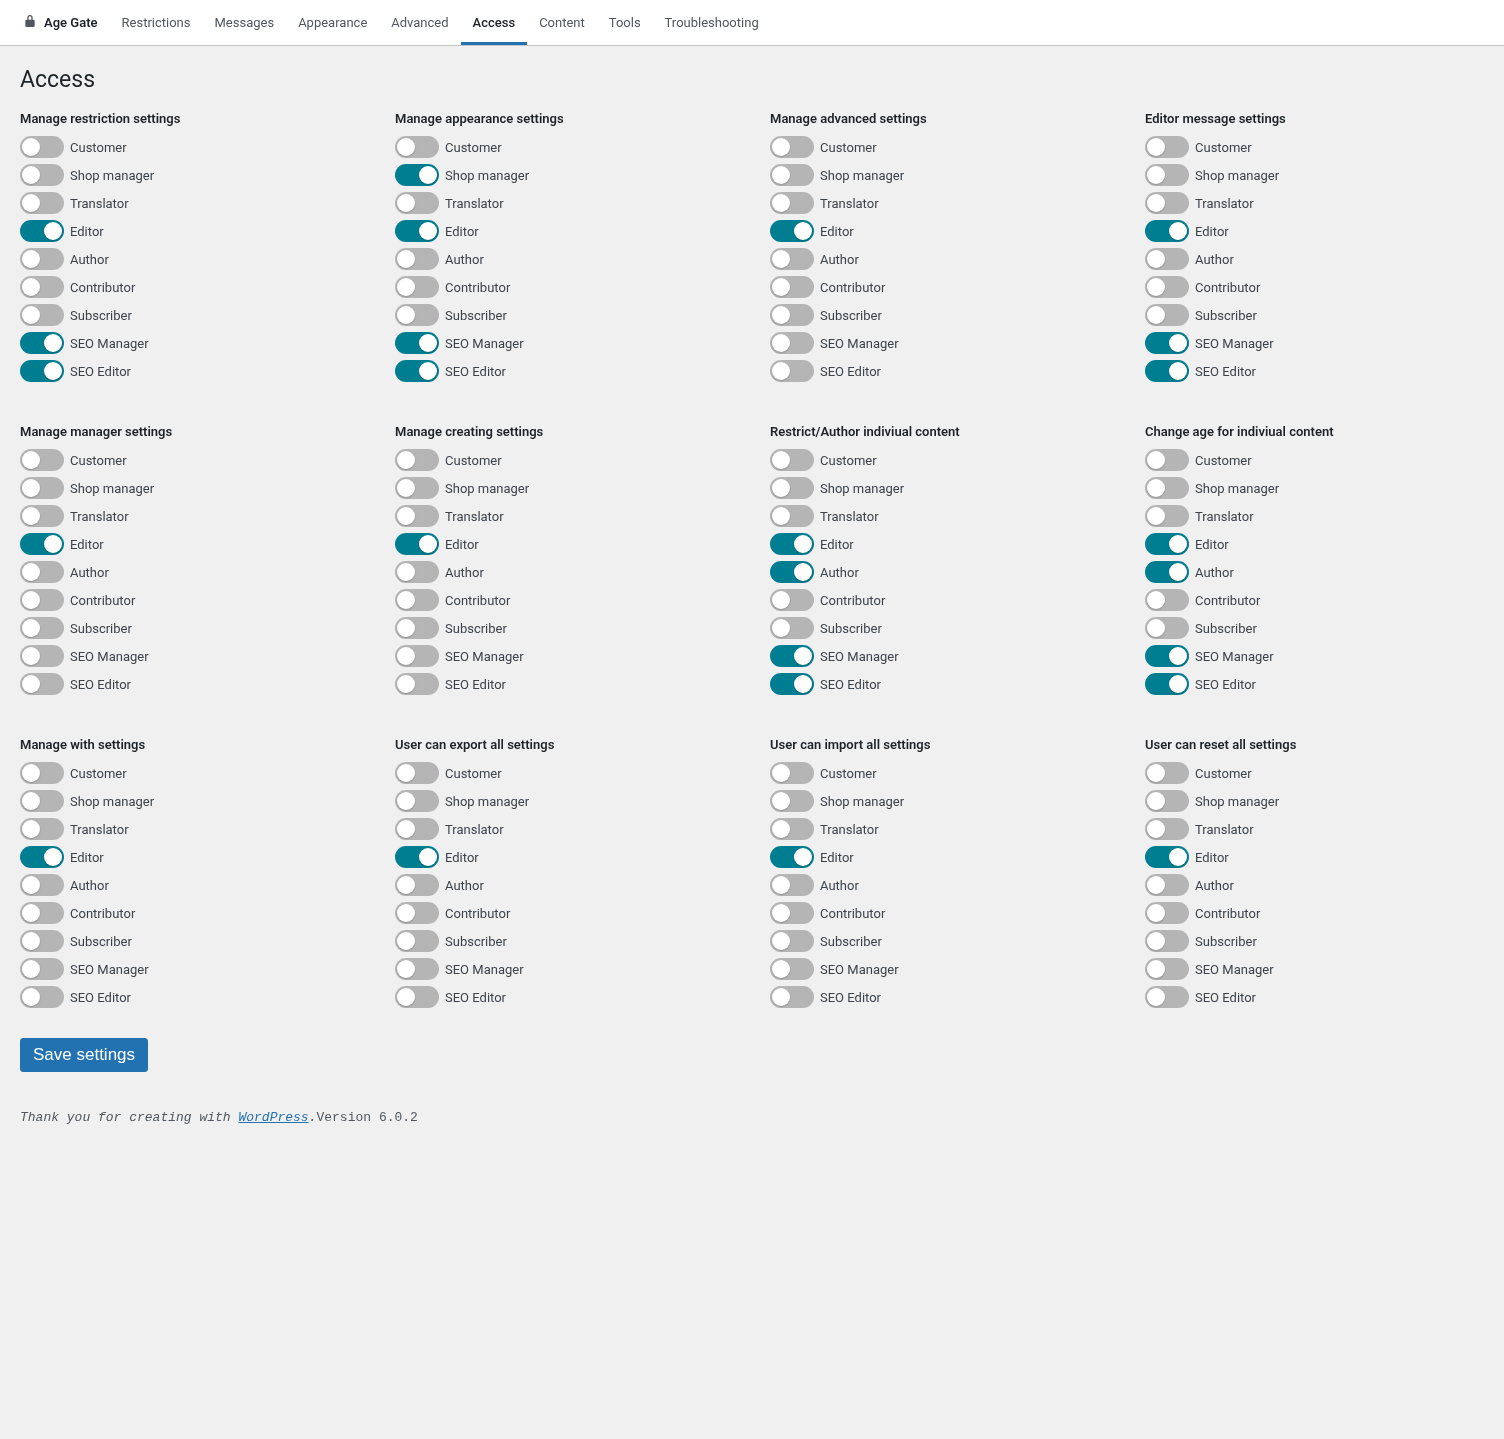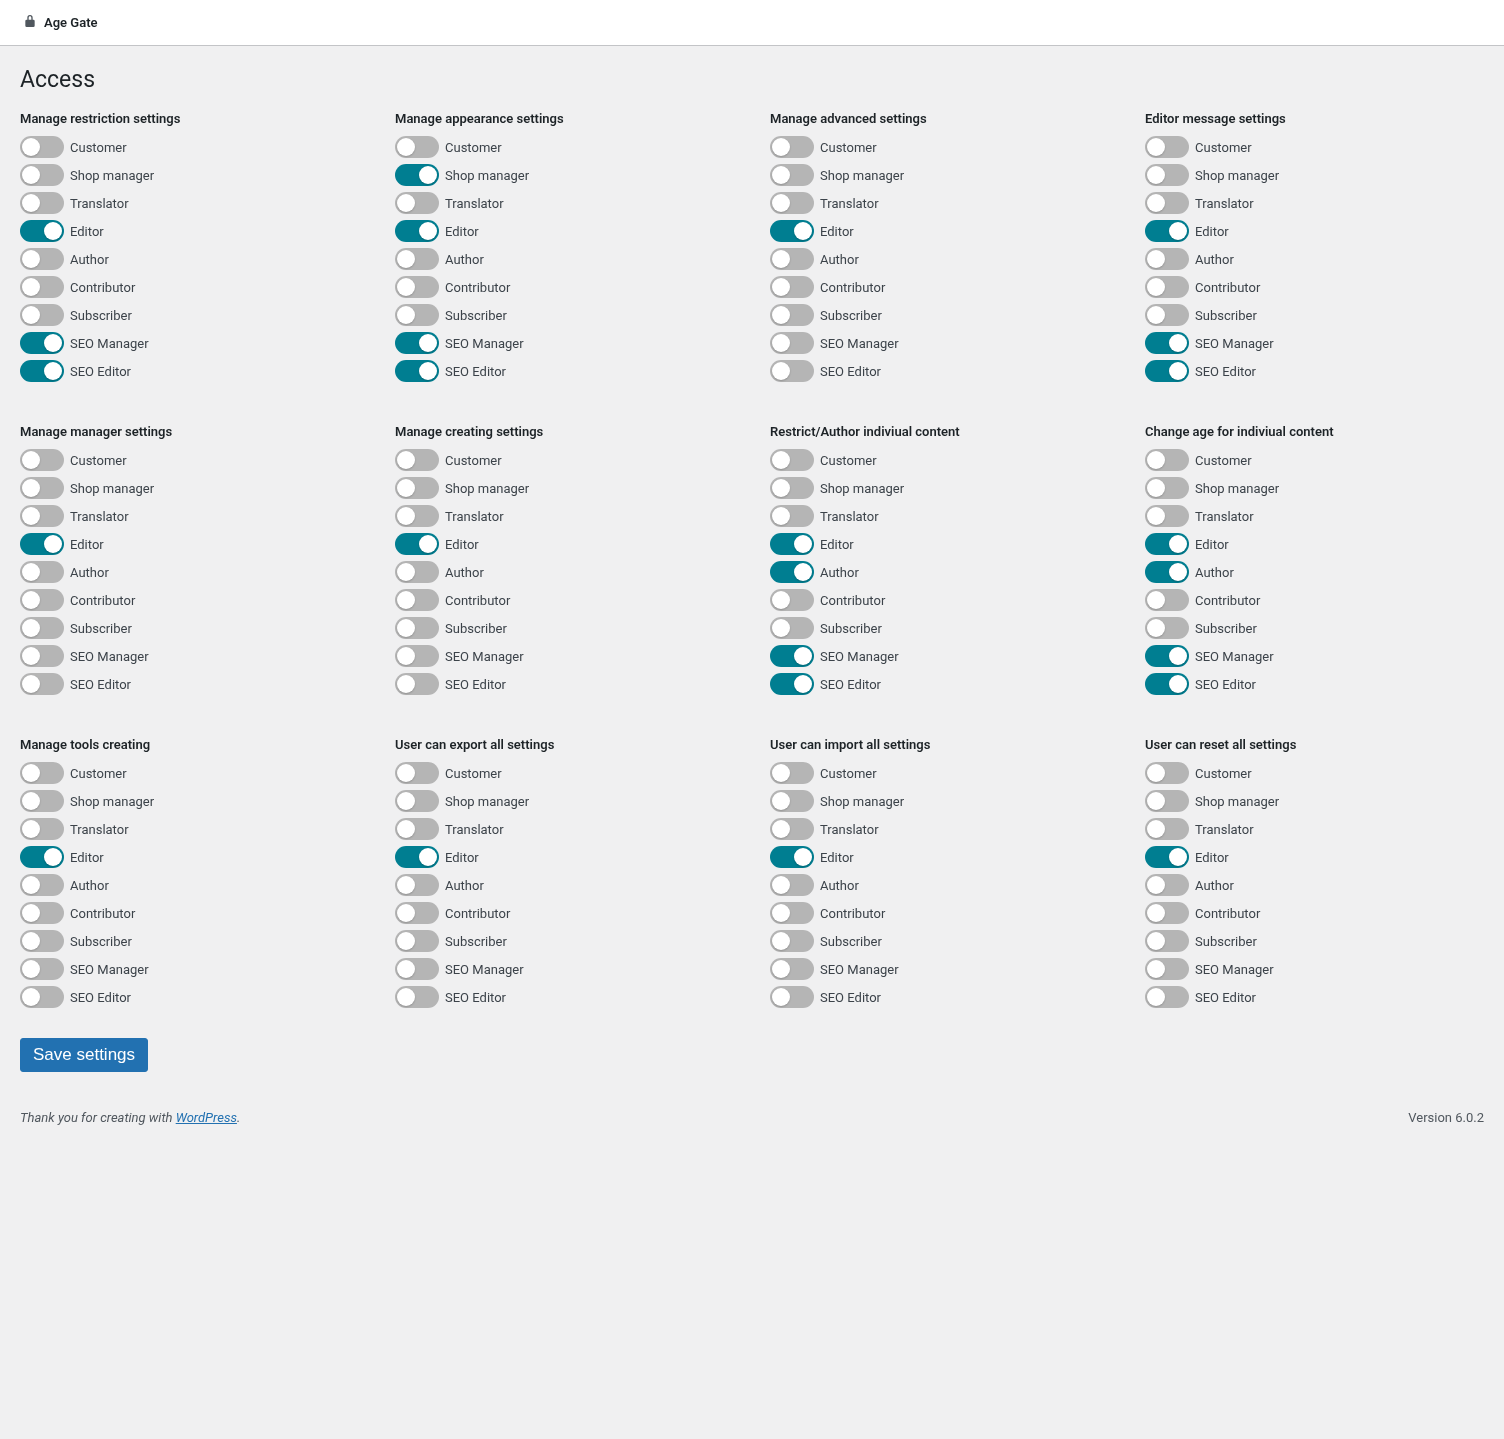--- a/index.html
+++ b/index.html
@@ -93,41 +93,42 @@
     background: #2271b1;
     border: 1px solid #2271b1;
     color: #fff;
     padding: 6px 12px;
     font-size: 17px;
     border-radius: 3px;
     cursor: pointer;
   }
   .footer {
     display: flex;
-    justify-content: space-between;
     align-items: center;
     padding: 18px 20px 20px 20px;
     color: #50575e;
     font-style: italic;
+    font-family: Liberation Mono, monospace;
   }
   .footer a { color: #2271b1; }
   .footer .version { font-style: normal; }
 </style>
 </head>
 <body>
 
 <div class="tabbar">
   <div class="brand">
     <span>
       <svg viewBox="0 0 24 24">
           <path d="M17 10h-1V7a4 4 0 0 0-8 0v3H7a2 2 0 0 0-2 2v7a2 2 0 0 0 2 2h10a2 2 0 0 0 2-2v-7a2 2 0 0 0-2-2zm-7-3a2 2 0 1 1 4 0v3h-4z"></path>
         </svg>
     </span>
     <span>Age Gate</span>
   </div>
+  <div id="tabs"><a class="tab">Restrictions</a><a class="tab">Messages</a><a class="tab">Appearance</a><a class="tab">Advanced</a><a class="tab active">Access</a><a class="tab">Content</a><a class="tab">Tools</a><a class="tab">Troubleshooting</a></div>
 </div>
 
 <div class="wrap">
   <h1 class="page-title">Access</h1>
   <div class="grid" id="grid">
       <div class="section">
         <h3>Manage restriction settings</h3>
         <div class="row">
           <div class="toggle">
             <div class="knob"></div>
@@ -576,21 +577,21 @@
           <span class="role-label">SEO Manager</span>
         </div>
         <div class="row">
           <div class="toggle on">
             <div class="knob"></div>
           </div>
           <span class="role-label">SEO Editor</span>
         </div>
       </div>
       <div class="section">
-        <h3>Manage tools creating</h3>
+        <h3>Manage with settings</h3>
         <div class="row">
           <div class="toggle">
             <div class="knob"></div>
           </div>
           <span class="role-label">Customer</span>
         </div>
         <div class="row">
           <div class="toggle">
             <div class="knob"></div>
           </div>

